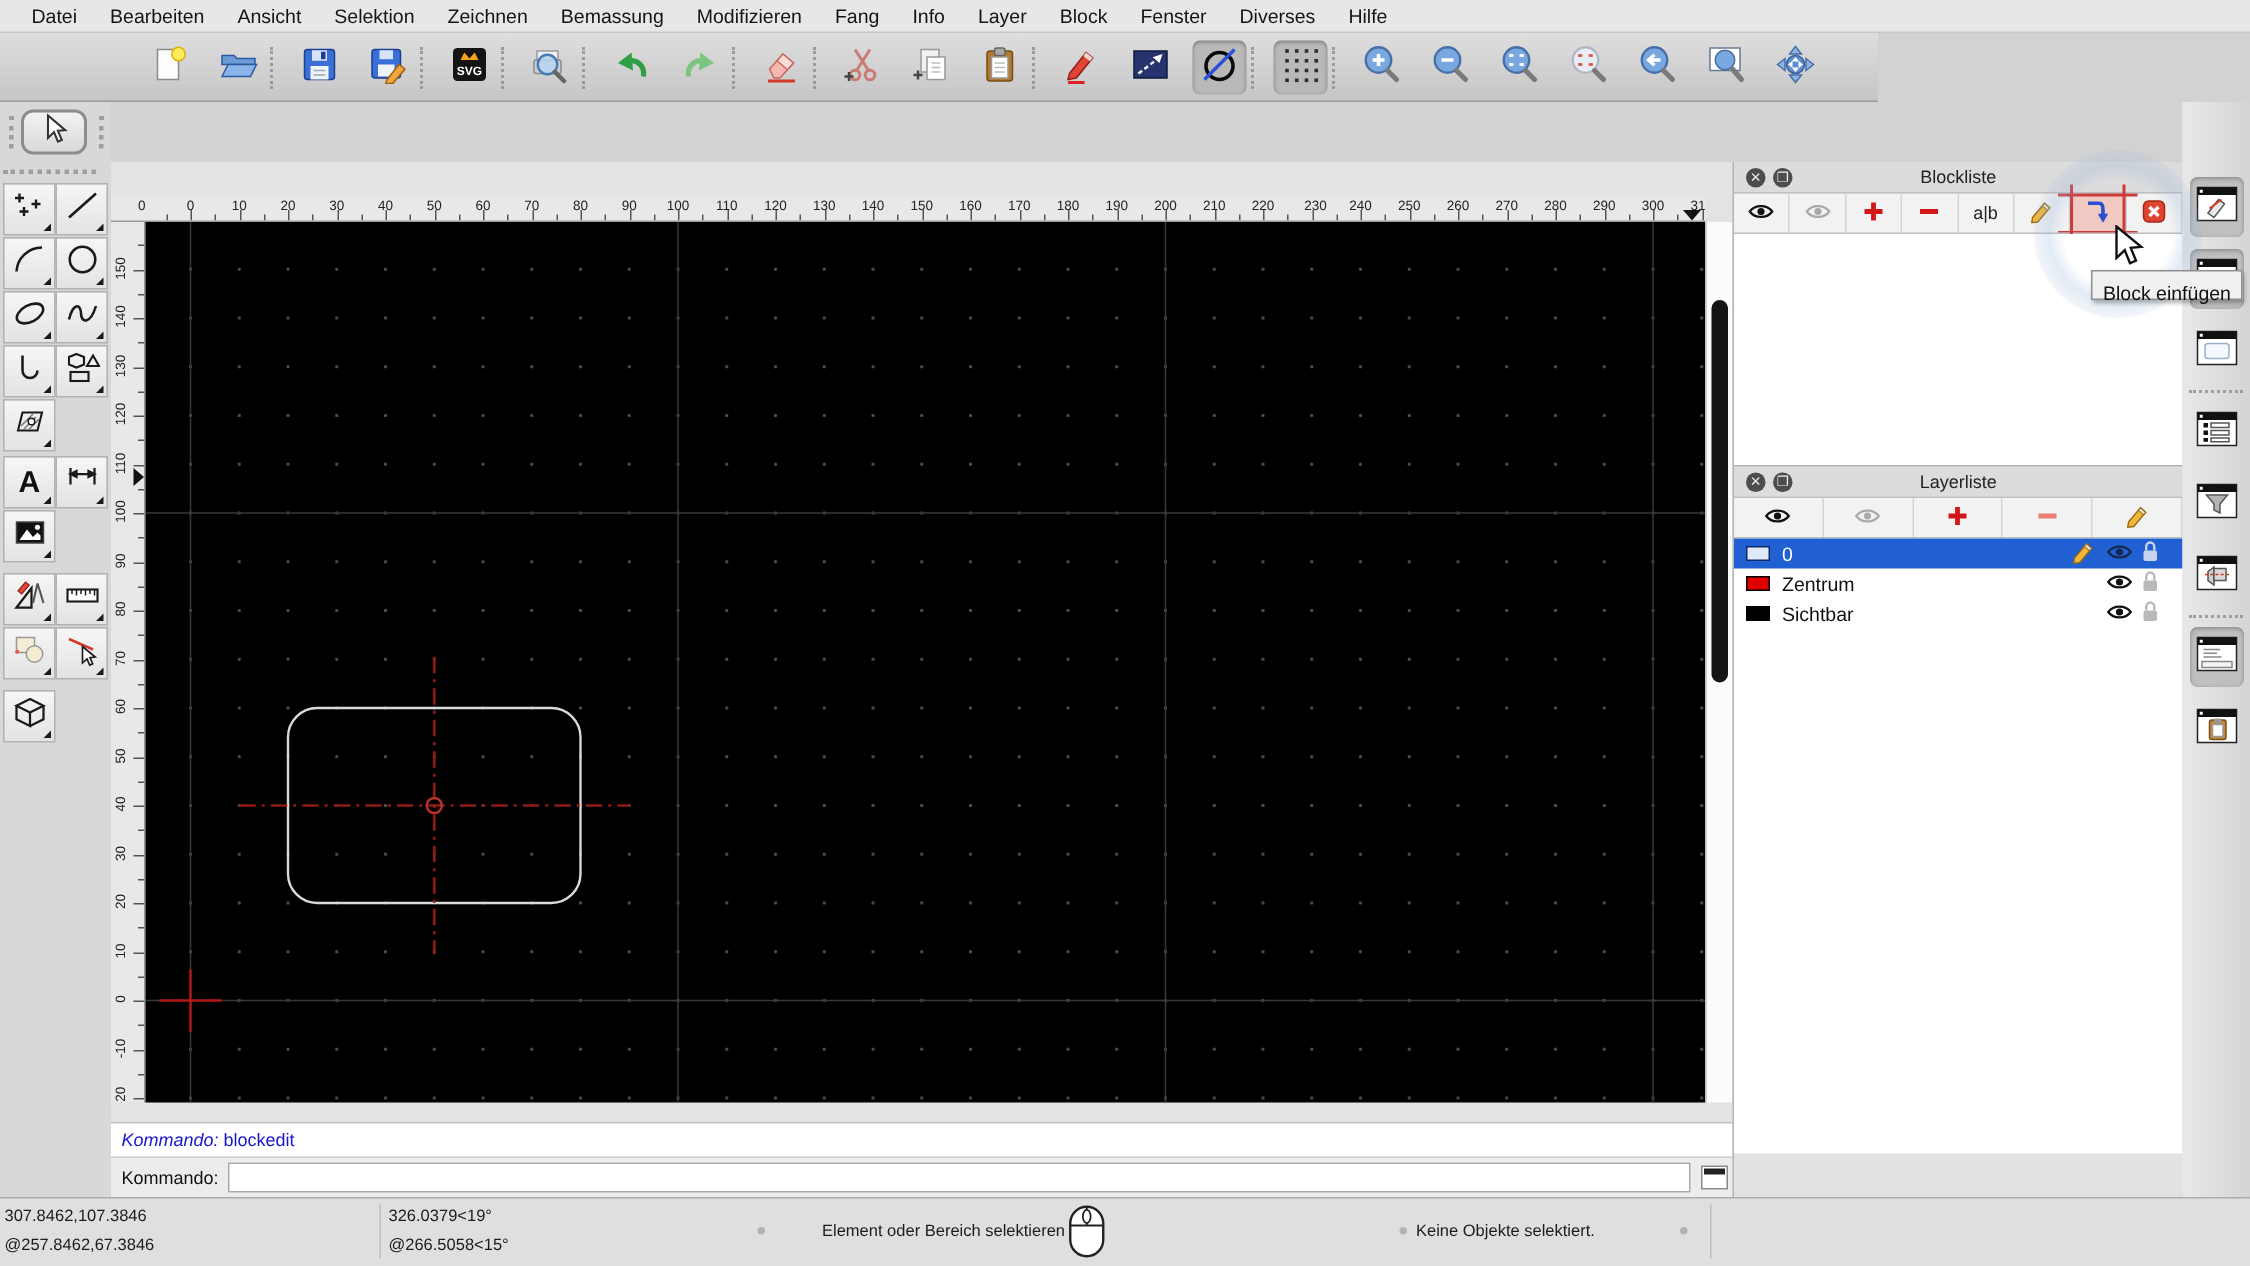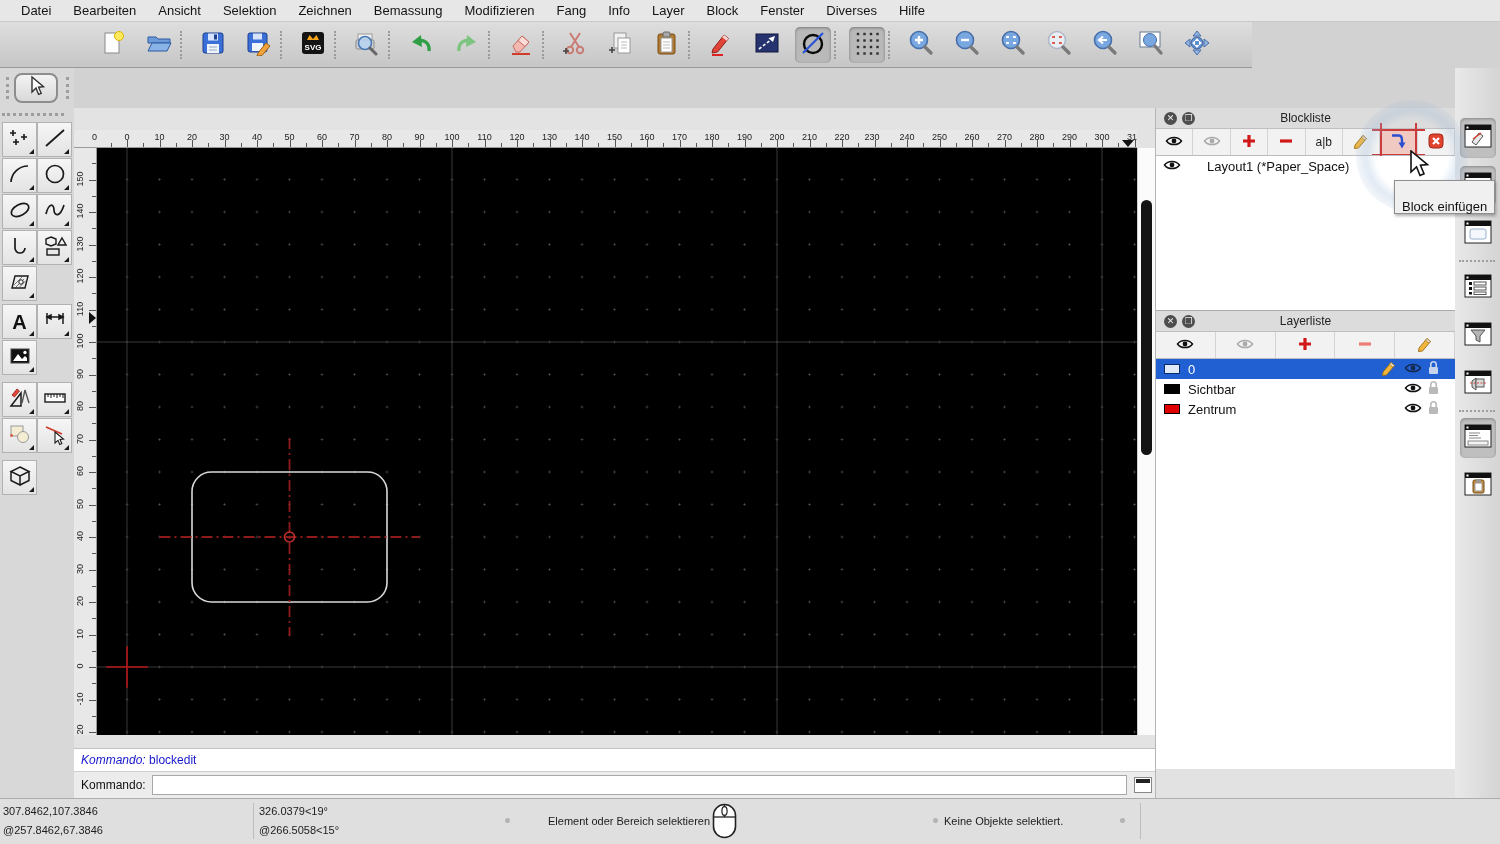--- a/index.html
+++ b/index.html
@@ -80,21 +80,21 @@
             position:relative; font-size:12px; color:#222; }
   .list-area { background:#fff; position:relative; }
   .lrow { height:20px; display:flex; align-items:center; font-size:13px; color:#111; position:relative; }
   .lrow.selected { background:#2160d3; color:#fff; }
   .swatch { width:16px; height:10px; border:1px solid #000; margin-left:8px; }
   .ann-line { position:absolute; background:#cc3b3b; }
   #halo { position:absolute; left:1356px; top:100px; width:112px; height:112px; border-radius:50%;
           background:radial-gradient(circle, rgba(150,180,215,0) 45%, rgba(150,180,215,.28) 58%,
                      rgba(150,180,215,.12) 70%, rgba(150,180,215,.30) 82%, rgba(150,180,215,0) 90%);
           pointer-events:none; }
-  #tooltip { position:absolute; left:1394px; top:180px; height:20px; padding:16px 7px; background:#f0f0f0;
+  #tooltip { position:absolute; left:1394px; top:180px; height:20px; padding:5px 7px; background:#f0f0f0;
              border:1px solid #8f8f8f; box-shadow:1px 2px 3px rgba(0,0,0,.3); font-size:13px; color:#111;
              line-height:19px; white-space:nowrap; }
 
   
   #righttoolbar { position:absolute; left:1455px; top:68px; width:45px; height:730px;
                   background:linear-gradient(90deg,#e9e9e9,#d4d4d4); }
   .rt-btn { position:absolute; left:5px; width:36px; height:40px; border-radius:5px; display:flex;
             align-items:center; justify-content:center; }
   .rt-btn.pressed { background:#bfbfbf; box-shadow:inset 0 1px 3px rgba(0,0,0,.3); }
   .rt-sep { position:absolute; left:4px; width:36px; border-top:2px dotted #9e9e9e; }
@@ -481,21 +481,21 @@
       <div class="rlabel" style="left: 465.5px; top: 2px; width: 20px; text-align: center;">130</div>
       <div class="rlabel" style="left: 498px; top: 2px; width: 20px; text-align: center;">140</div>
       <div class="rlabel" style="left: 530.5px; top: 2px; width: 20px; text-align: center;">150</div>
       <div class="rlabel" style="left: 563px; top: 2px; width: 20px; text-align: center;">160</div>
       <div class="rlabel" style="left: 595.5px; top: 2px; width: 20px; text-align: center;">170</div>
       <div class="rlabel" style="left: 628px; top: 2px; width: 20px; text-align: center;">180</div>
       <div class="rlabel" style="left: 660.5px; top: 2px; width: 20px; text-align: center;">190</div>
       <div class="rlabel" style="left: 693px; top: 2px; width: 20px; text-align: center;">200</div>
       <div class="rlabel" style="left: 725.5px; top: 2px; width: 20px; text-align: center;">210</div>
       <div class="rlabel" style="left: 758px; top: 2px; width: 20px; text-align: center;">220</div>
-      <div class="rlabel" style="left: 790.5px; top: 2px; width: 20px; text-align: left;">230</div>
+      <div class="rlabel" style="left: 790.5px; top: 2px; width: 20px; text-align: right;">230</div>
       <div class="rlabel" style="left: 823px; top: 2px; width: 20px; text-align: center;">240</div>
       <div class="rlabel" style="left: 855.5px; top: 2px; width: 20px; text-align: center;">250</div>
       <div class="rlabel" style="left: 888px; top: 2px; width: 20px; text-align: center;">260</div>
       <div class="rlabel" style="left: 920.5px; top: 2px; width: 20px; text-align: center;">270</div>
       <div class="rlabel" style="left: 953px; top: 2px; width: 20px; text-align: center;">280</div>
       <div class="rlabel" style="left: 985.5px; top: 2px; width: 20px; text-align: center;">290</div>
       <div class="rlabel" style="left: 1018px; top: 2px; width: 20px; text-align: center;">300</div>
       <div class="rlabel" style="left: 1050.5px; top: 2px; width: 20px; text-align: center;">310</div>
       <div class="rtick" style="left: 36.75px; bottom: 0px; width: 1px; height: 4px;"></div>
       <div class="rtick" style="left: 53px; bottom: 0px; width: 1px; height: 7px;"></div>
@@ -701,28 +701,20 @@
           <div class="ann-line" style="top:-6px;bottom:-6px;right:0;width:1.5px;"></div>
         </div>
         <div class="pt-btn">
           <span><svg width="16" height="16" viewBox="0 0 16 16">
               <rect x="1" y="1" width="14" height="14" rx="3.5" fill="#e0442e" stroke="#a32614"></rect>
               <path d="M5 5 l6 6 M11 5 l-6 6" stroke="#fff" stroke-width="2.2"></path>
             </svg></span>
         </div>
       </div>
     <div class="list-area" id="block-list" style="height:154px;">
-        <div class="lrow">
-          <span style="width:22px;margin-left:7px;"><svg width="18" height="14" viewBox="0 0 18 14">
-              <path d="M1.5 7 C5 2.2 13 2.2 16.5 7 C13 11.8 5 11.8 1.5 7 Z" fill="none" stroke="#111" stroke-width="1.5"></path>
-              <circle cx="9" cy="7" r="2.4" fill="#111"></circle>
-            </svg></span>
-          <span style="width:22px;"></span>
-          <span>Layout1 (*Paper_Space)</span>
-        </div>
       </div>
   </div>
   <div id="layer-panel" style="border-top:1px solid #aaa;">
     <div class="panel-header">
       <div class="ph-btn" style="left:8px;">✕</div>
       <div class="ph-btn" style="left:26px;">❐</div>
       <span>Layerliste</span>
     </div>
     <div class="panel-toolbar" id="layer-toolbar">
         <div class="pt-btn">
@@ -766,35 +758,35 @@
               <path d="M1.5 7 C5 2.2 13 2.2 16.5 7 C13 11.8 5 11.8 1.5 7 Z" fill="none" stroke="#15284d" stroke-width="1.5"></path>
               <circle cx="9" cy="7" r="2.4" fill="#15284d"></circle>
             </svg></span>
           <span style="width:23px;"><svg width="13" height="15" viewBox="0 0 13 15">
               <rect x="2" y="7" width="9" height="7" rx="1.2" fill="#c8d4ee"></rect>
               <path d="M3.8 7 V4.4 a2.7 2.7 0 0 1 5.4 0 V7" fill="none" stroke="#c8d4ee" stroke-width="1.6"></path>
             </svg></span>
           <span style="width:5px;"></span>
         </div>
         <div class="lrow">
-          <span class="swatch" style="background:#000000;"></span>
-          <span style="margin-left:8px;flex:1;">Sichtbar</span>
+          <span class="swatch" style="background:#e00000;"></span>
+          <span style="margin-left:8px;flex:1;">Zentrum</span>
           <span style="width:23px;"><svg width="18" height="14" viewBox="0 0 18 14">
               <path d="M1.5 7 C5 2.2 13 2.2 16.5 7 C13 11.8 5 11.8 1.5 7 Z" fill="none" stroke="#111" stroke-width="1.5"></path>
               <circle cx="9" cy="7" r="2.4" fill="#111"></circle>
             </svg></span>
           <span style="width:23px;"><svg width="13" height="15" viewBox="0 0 13 15">
               <rect x="2" y="7" width="9" height="7" rx="1.2" fill="#b9b9b9"></rect>
               <path d="M3.8 7 V4.4 a2.7 2.7 0 0 1 5.4 0 V7" fill="none" stroke="#b9b9b9" stroke-width="1.6"></path>
             </svg></span>
           <span style="width:5px;"></span>
         </div>
         <div class="lrow">
-          <span class="swatch" style="background:#e00000;"></span>
-          <span style="margin-left:8px;flex:1;">Zentrum</span>
+          <span class="swatch" style="background:#000000;"></span>
+          <span style="margin-left:8px;flex:1;">Sichtbar</span>
           <span style="width:23px;"><svg width="18" height="14" viewBox="0 0 18 14">
               <path d="M1.5 7 C5 2.2 13 2.2 16.5 7 C13 11.8 5 11.8 1.5 7 Z" fill="none" stroke="#111" stroke-width="1.5"></path>
               <circle cx="9" cy="7" r="2.4" fill="#111"></circle>
             </svg></span>
           <span style="width:23px;"><svg width="13" height="15" viewBox="0 0 13 15">
               <rect x="2" y="7" width="9" height="7" rx="1.2" fill="#b9b9b9"></rect>
               <path d="M3.8 7 V4.4 a2.7 2.7 0 0 1 5.4 0 V7" fill="none" stroke="#b9b9b9" stroke-width="1.6"></path>
             </svg></span>
           <span style="width:5px;"></span>
         </div>

